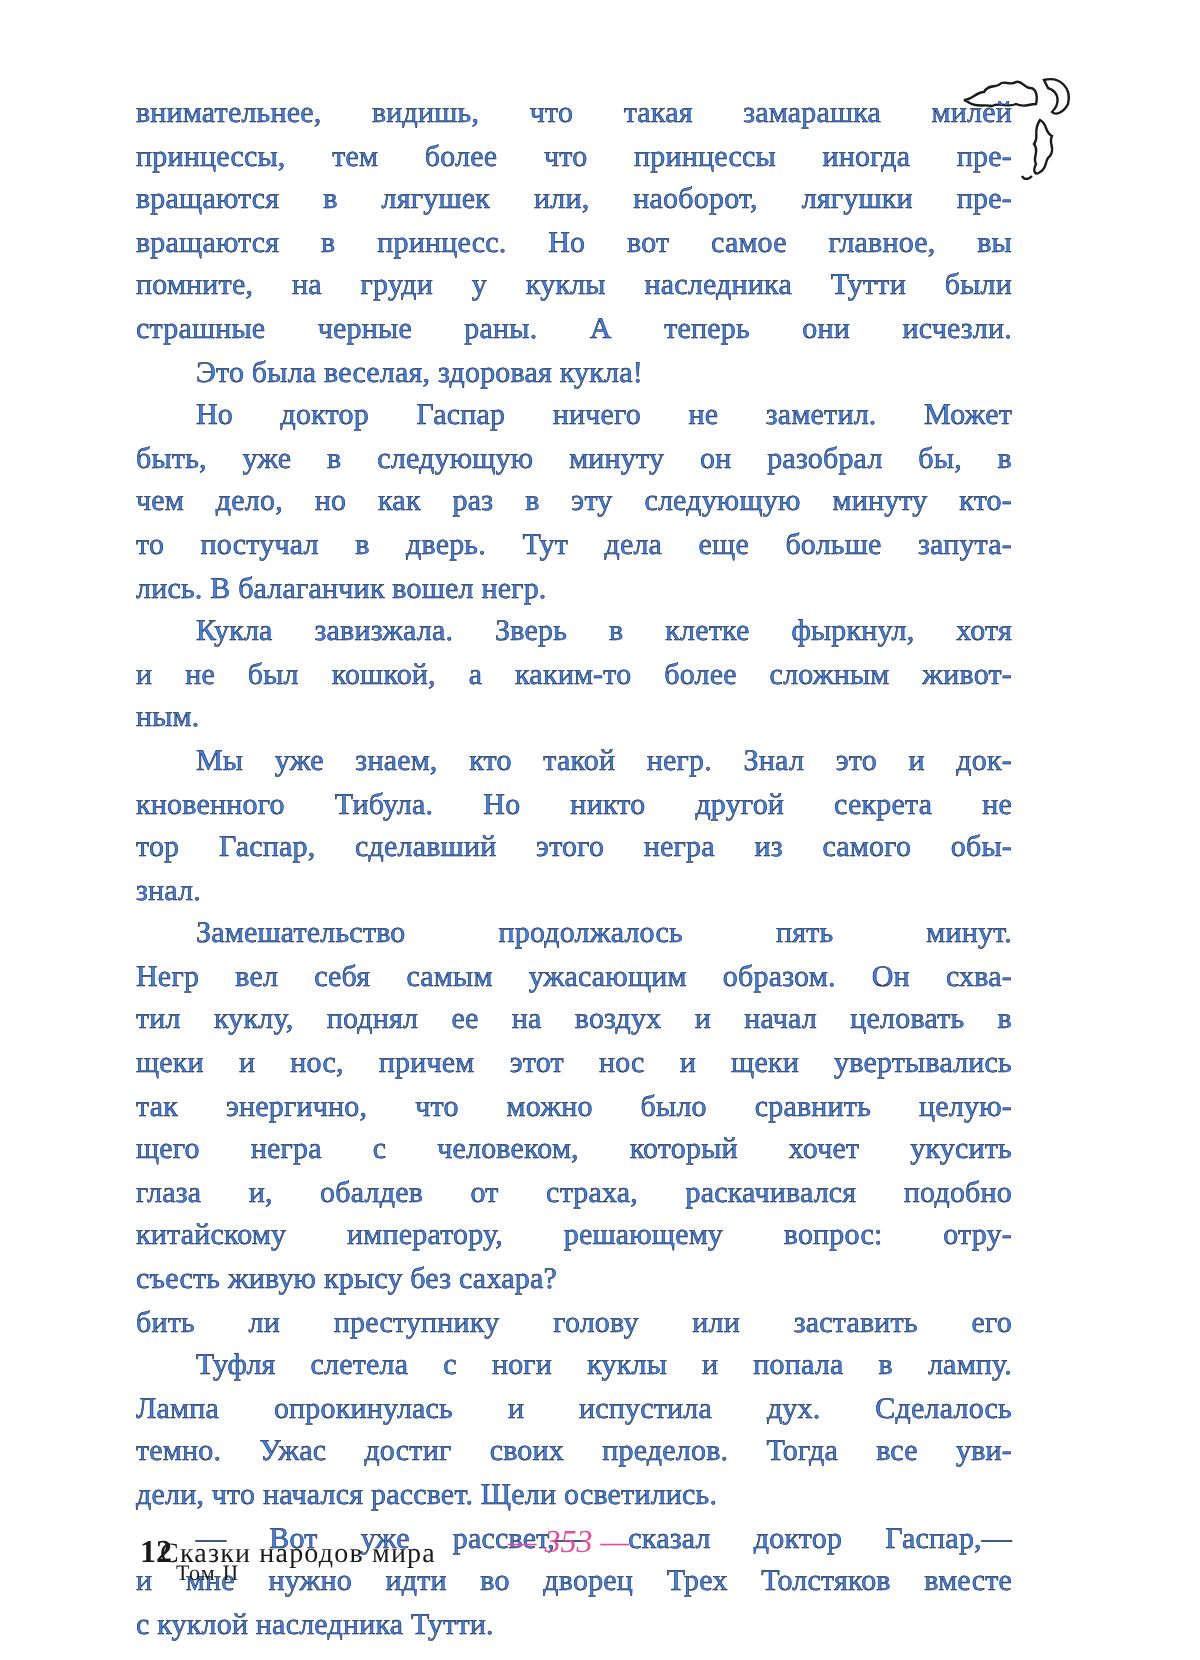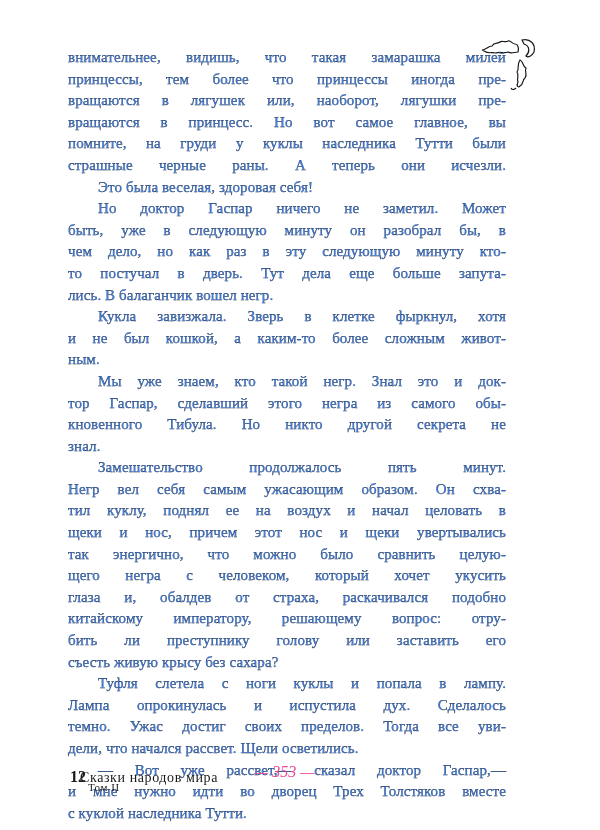--- a/index.html
+++ b/index.html
@@ -39,43 +39,43 @@
   </svg>
 </div>
 
 <div class="page" id="page-body">
     <div class="line">внимательнее, видишь, что такая замарашка милей</div>
     <div class="line">принцессы, тем более что принцессы иногда пре-</div>
     <div class="line">вращаются в лягушек или, наоборот, лягушки пре-</div>
     <div class="line">вращаются в принцесс. Но вот самое главное, вы</div>
     <div class="line">помните, на груди у куклы наследника Тутти были</div>
     <div class="line">страшные черные раны. А теперь они исчезли.</div>
-    <div class="line indent last">Это была веселая, здоровая себя!</div>
+    <div class="line indent last">Это была веселая, здоровая кукла!</div>
     <div class="line indent">Но доктор Гаспар ничего не заметил. Может</div>
     <div class="line">быть, уже в следующую минуту он разобрал бы, в</div>
     <div class="line">чем дело, но как раз в эту следующую минуту кто-</div>
     <div class="line">то постучал в дверь. Тут дела еще больше запута-</div>
     <div class="line last">лись. В балаганчик вошел негр.</div>
     <div class="line indent">Кукла завизжала. Зверь в клетке фыркнул, хотя</div>
     <div class="line">и не был кошкой, а каким-то более сложным живот-</div>
     <div class="line last">ным.</div>
     <div class="line indent">Мы уже знаем, кто такой негр. Знал это и док-</div>
+    <div class="line">кновенного Тибула. Но никто другой секрета не</div>
     <div class="line">тор Гаспар, сделавший этого негра из самого обы-</div>
-    <div class="line">кновенного Тибула. Но никто другой секрета не</div>
     <div class="line last">знал.</div>
     <div class="line indent">Замешательство продолжалось пять минут.</div>
     <div class="line">Негр вел себя самым ужасающим образом. Он схва-</div>
     <div class="line">тил куклу, поднял ее на воздух и начал целовать в</div>
     <div class="line">щеки и нос, причем этот нос и щеки увертывались</div>
     <div class="line">так энергично, что можно было сравнить целую-</div>
     <div class="line">щего негра с человеком, который хочет укусить</div>
     <div class="line">глаза и, обалдев от страха, раскачивался подобно</div>
     <div class="line">китайскому императору, решающему вопрос: отру-</div>
+    <div class="line last">съесть живую крысу без сахара?</div>
     <div class="line">бить ли преступнику голову или заставить его</div>
-    <div class="line last">съесть живую крысу без сахара?</div>
     <div class="line indent">Туфля слетела с ноги куклы и попала в лампу.</div>
     <div class="line">Лампа опрокинулась и испустила дух. Сделалось</div>
     <div class="line">темно. Ужас достиг своих пределов. Тогда все уви-</div>
     <div class="line last">дели, что начался рассвет. Щели осветились.</div>
     <div class="line indent">— Вот уже рассвет,— сказал доктор Гаспар,—</div>
     <div class="line">и мне нужно идти во дворец Трех Толстяков вместе</div>
     <div class="line last">с куклой наследника Тутти.</div>
   </div>
 
 <div class="footer">

